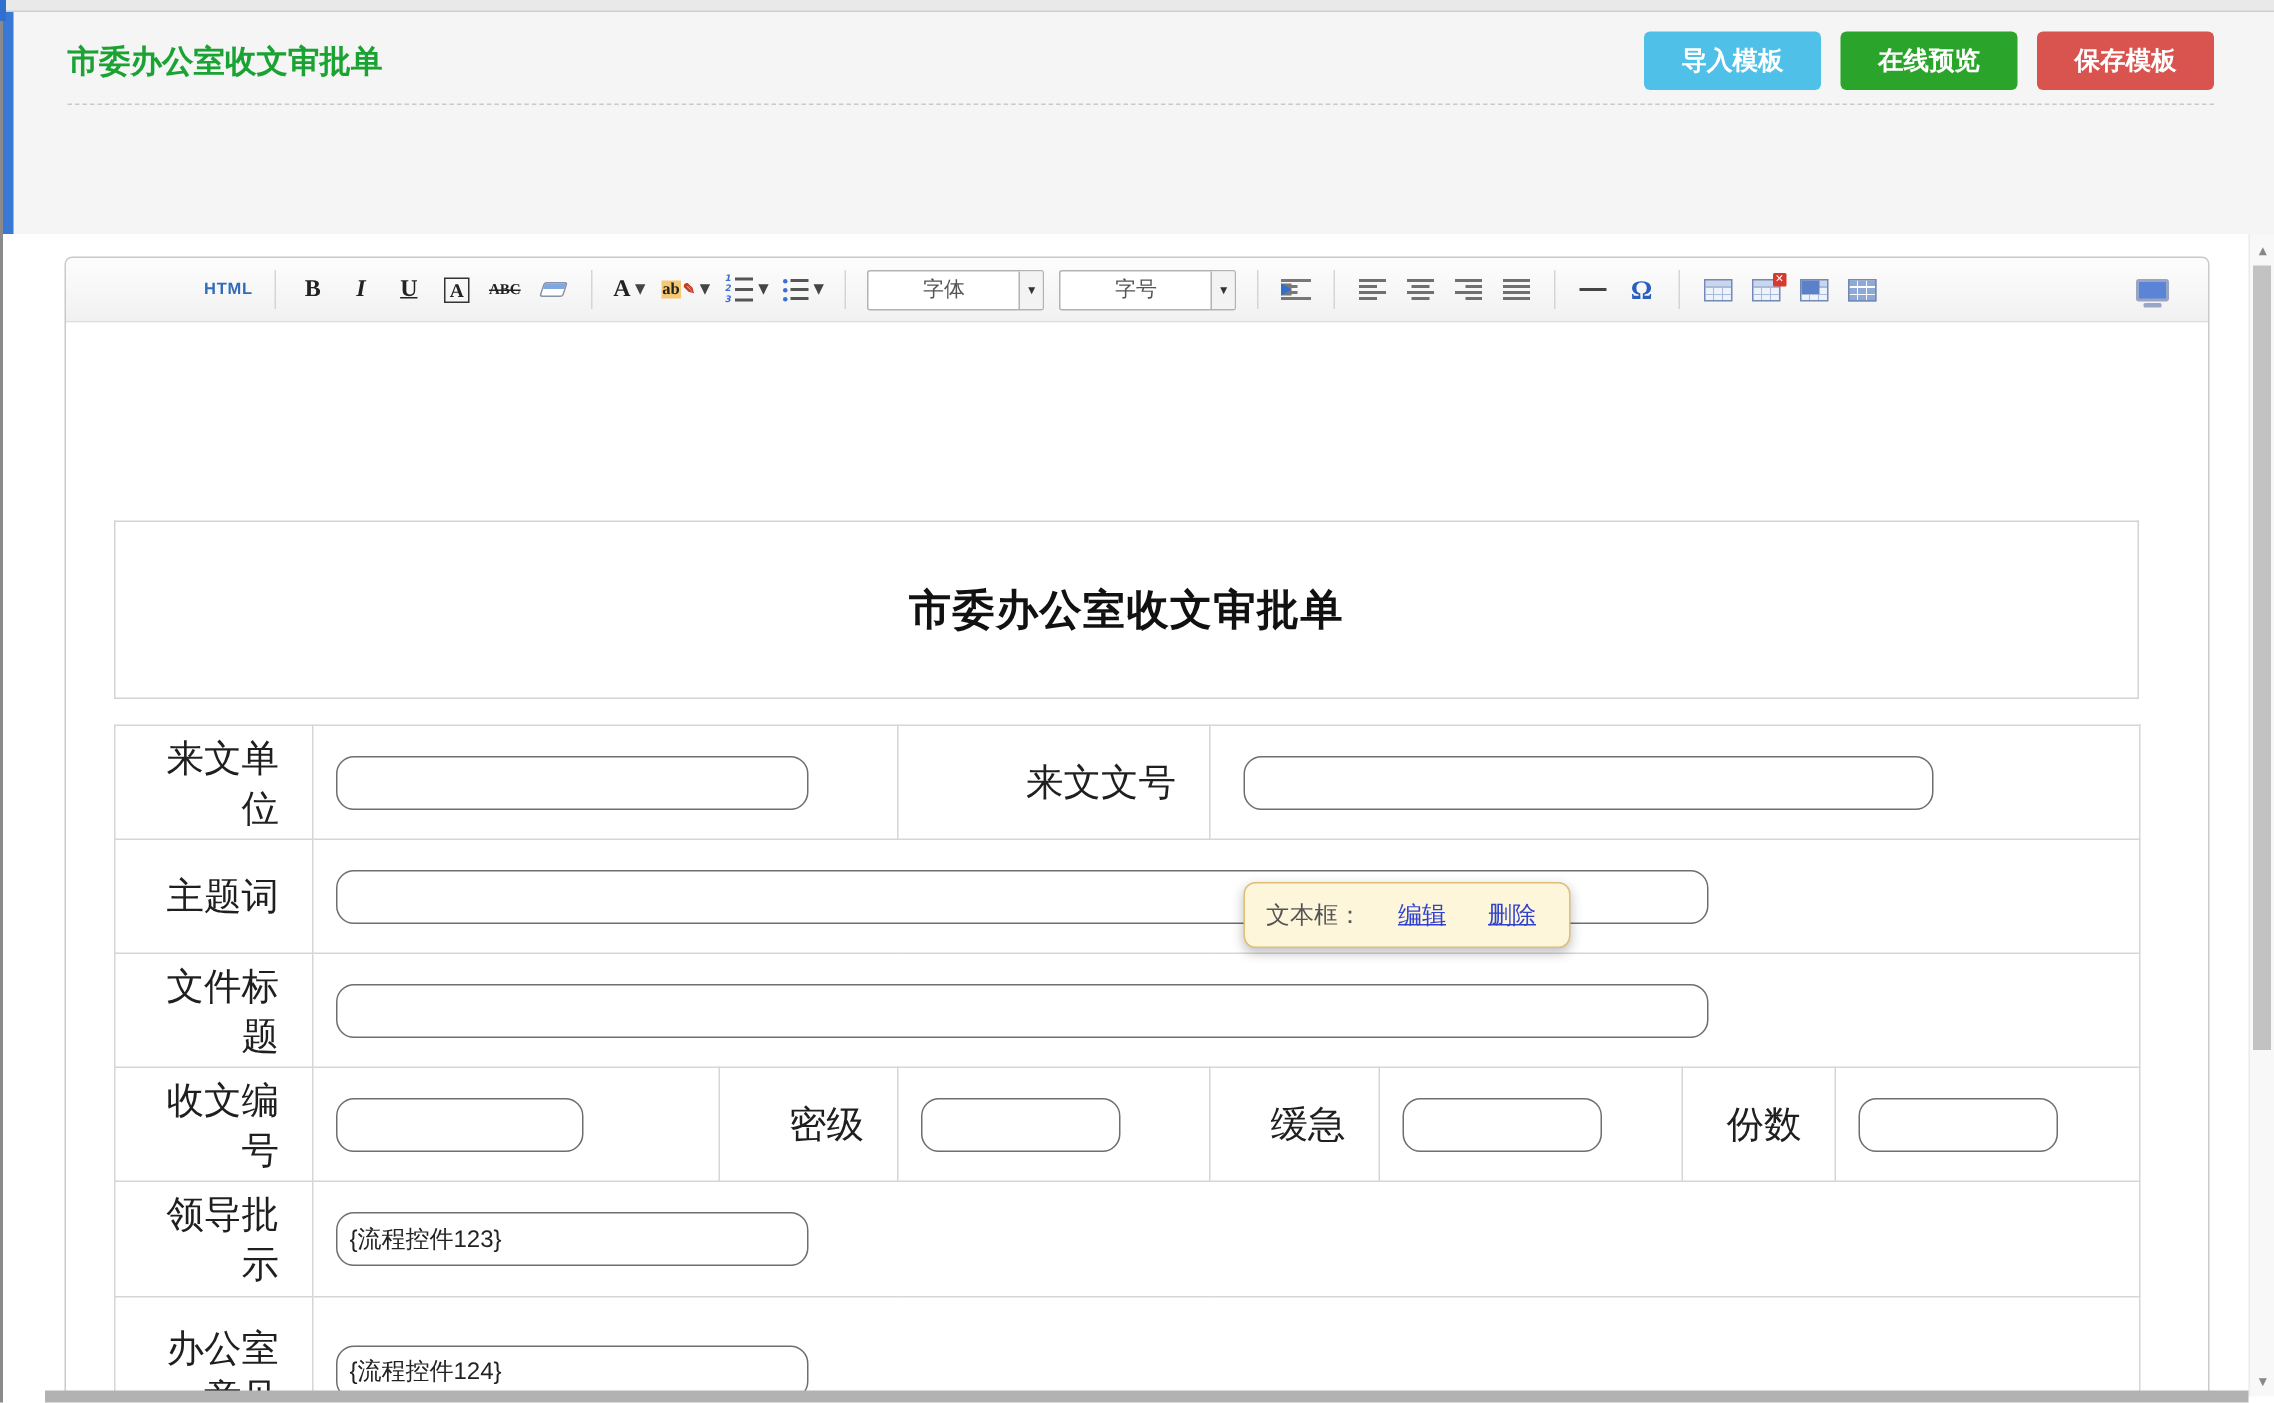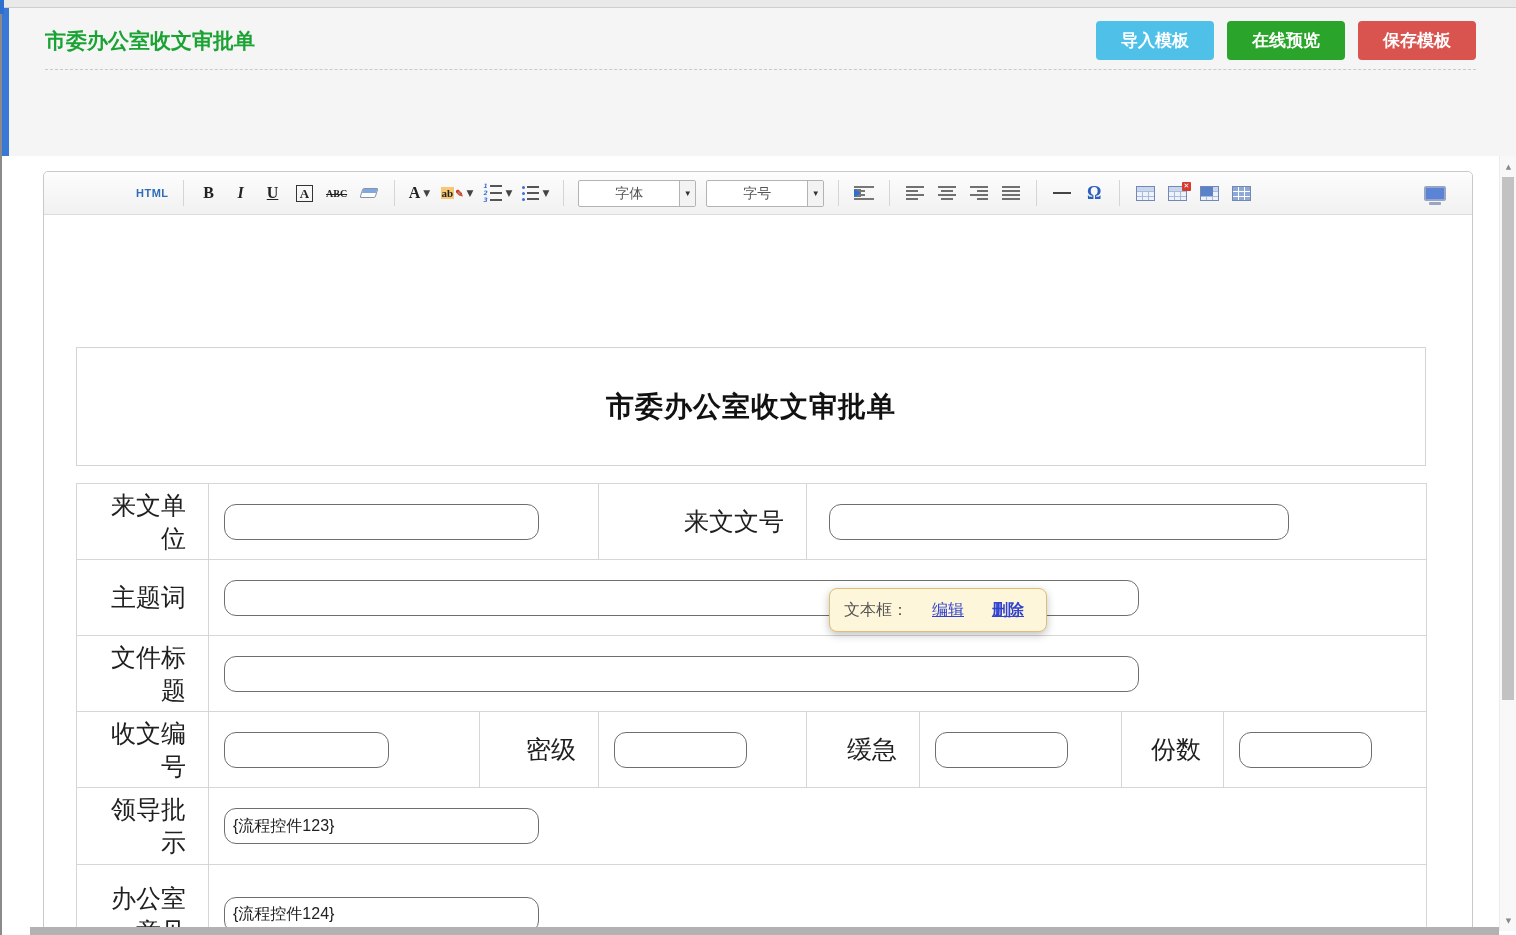--- a/index.html
+++ b/index.html
@@ -112,21 +112,21 @@
   .tinput { height:36px; border:1px solid #6e6e6e; background:#fff; border-radius:12px;
     font-size:16px; color:#222; padding:0 8px; font-family:"Liberation Sans","DejaVu Sans",sans-serif; }
   .w315{width:315px;} .w460{width:460px;} .w915{width:915px;} .w165{width:165px;} .w133{width:133px;}
 
   
   .tooltip { position:absolute; left:785px; top:373px; width:218px; height:44px; z-index:20;
     background:var(--tooltip-bg,#fdf6da); border:1px solid var(--tooltip-border,#dfbe76); border-radius:8px;
     box-shadow:0 3px 8px rgba(0,0,0,.25); display:flex; align-items:center; padding:11px 14px;
     font-family:"Liberation Serif","DejaVu Serif",serif; font-size:16px; color:#555;text-align:center; }
   .tooltip a { color:var(--link-blue,#3143ce); text-decoration:underline; cursor:pointer; }
-  .tooltip .lk1 { margin-left:24px; } .tooltip .lk2 { margin-left:28px;font-weight:bold; }
+  .tooltip .lk1 { margin-left:24px; } .tooltip .lk2 { margin-left:28px; }
 
   
   .vscroll { position:absolute; right:0; top:0; width:17px; height:775px; background:#f8f8f8;
     border-left:1px solid #ececec; }
   .vs-arrow { position:absolute; left:0; width:17px; height:17px; display:flex; align-items:center;
     justify-content:center; font-size:7px; color:#888; cursor:pointer; font-family:"DejaVu Sans",sans-serif; }
   .vs-up { top:2px; } .vs-down { bottom:2px; }
   .vs-thumb { position:absolute; left:2px; right:2px; top:21px; height:523px; background:#c2c2c2; cursor:pointer; }
 </style>
 </head>

